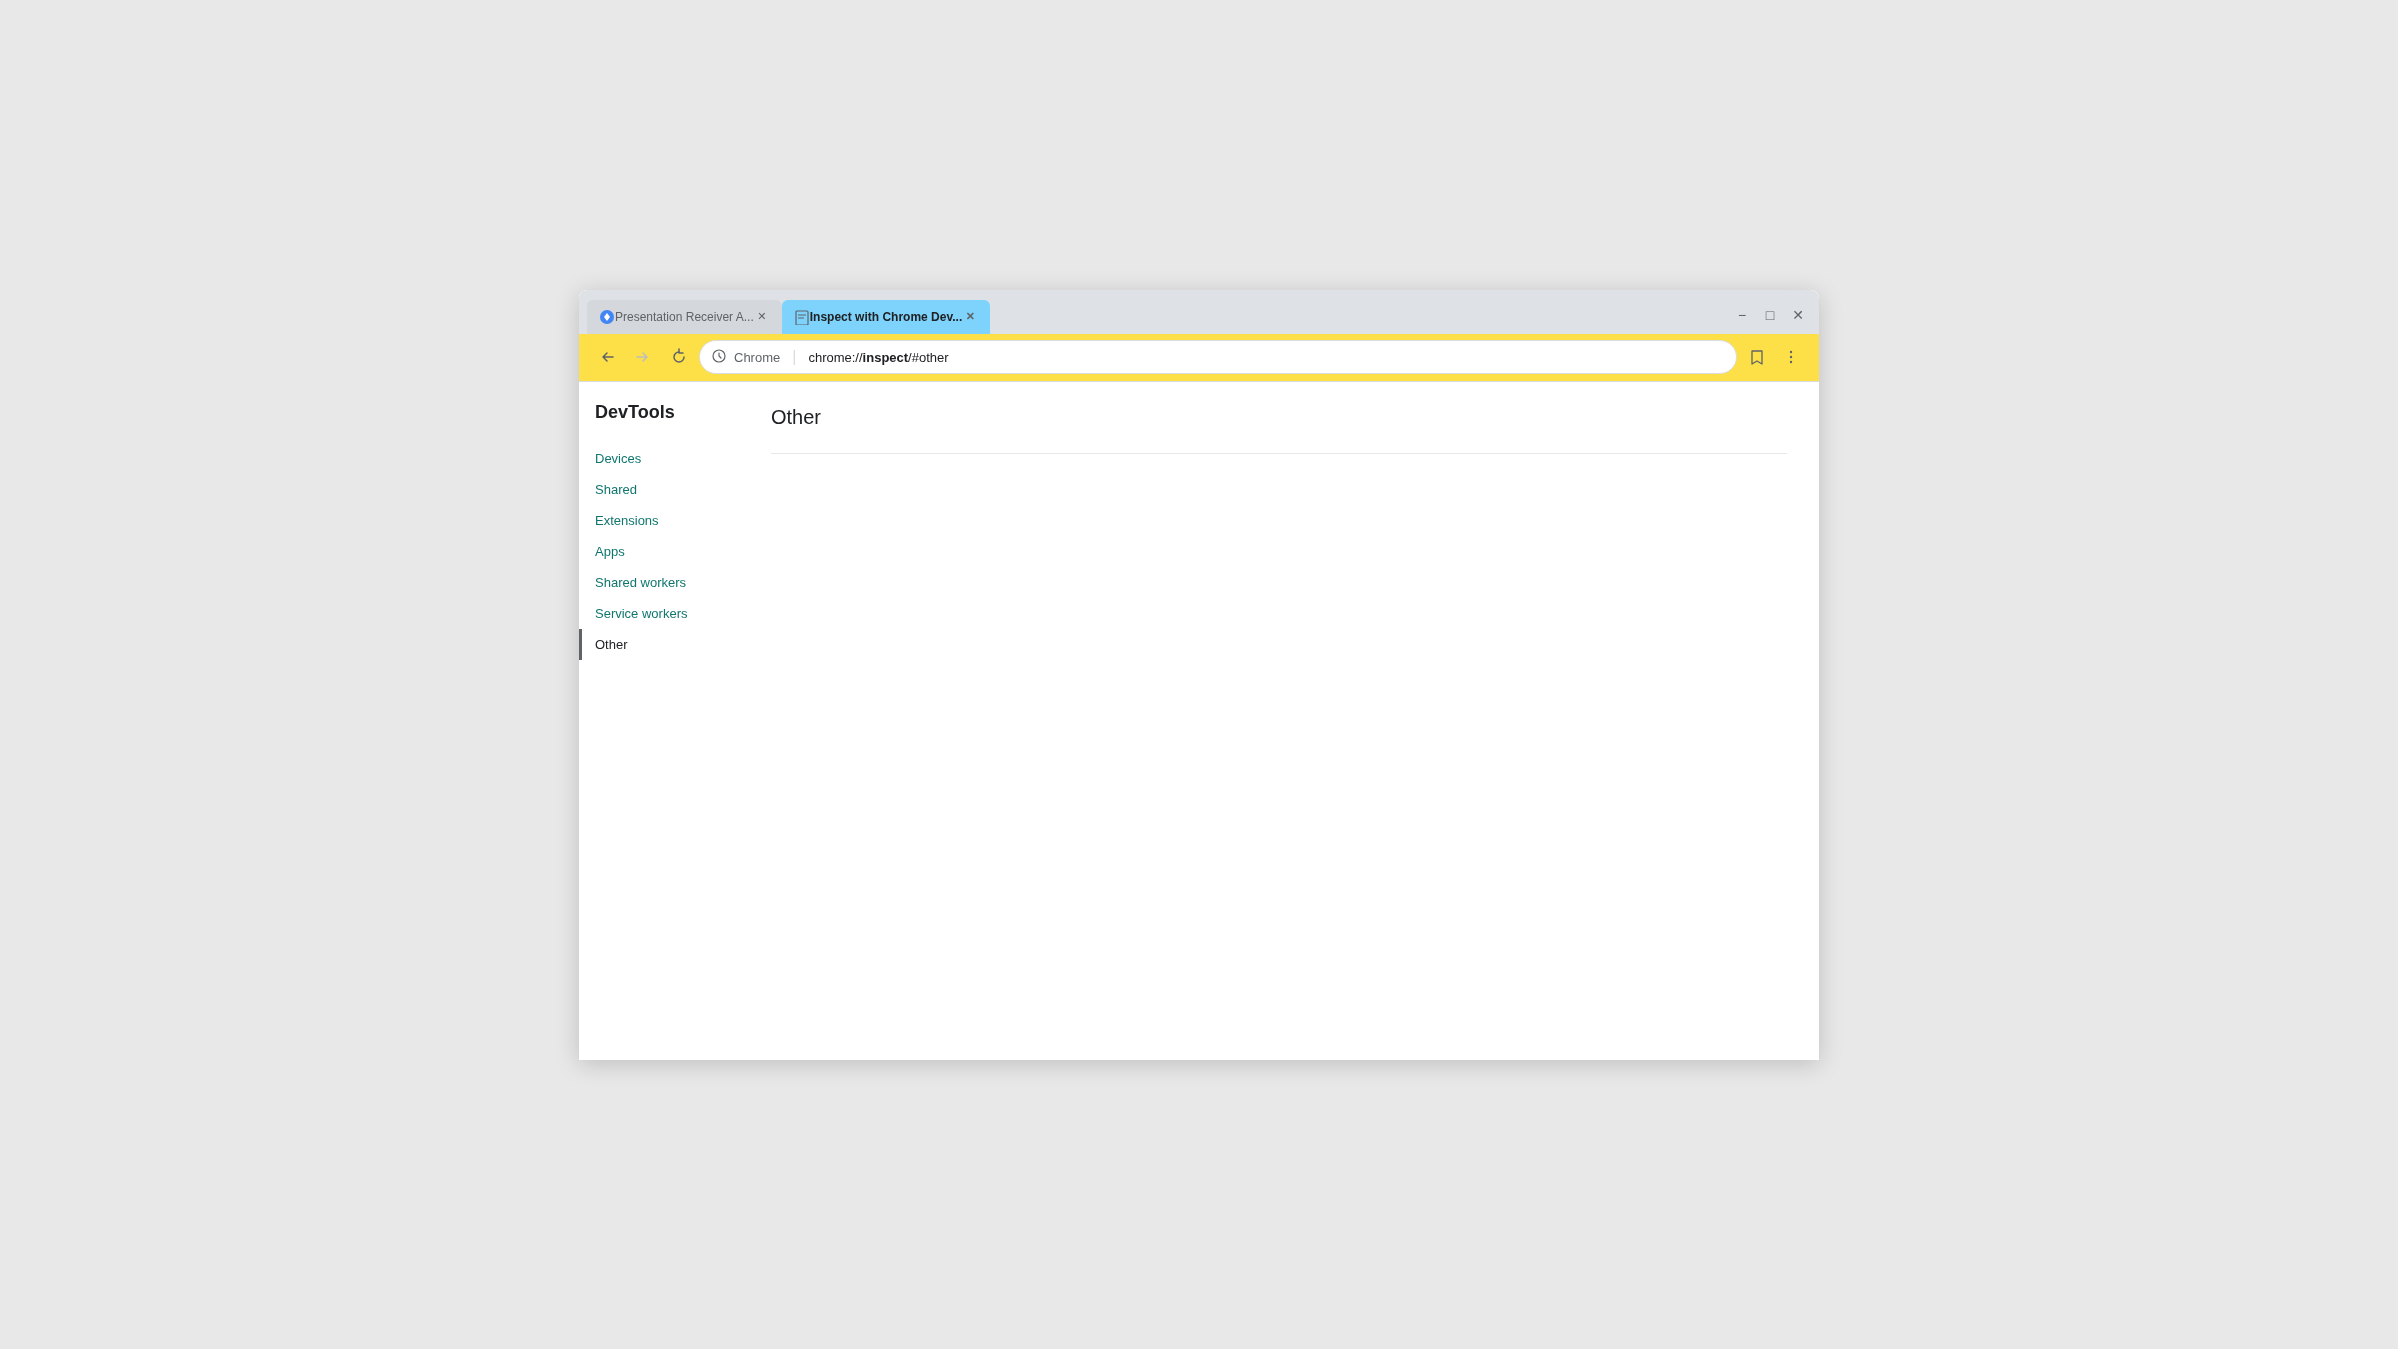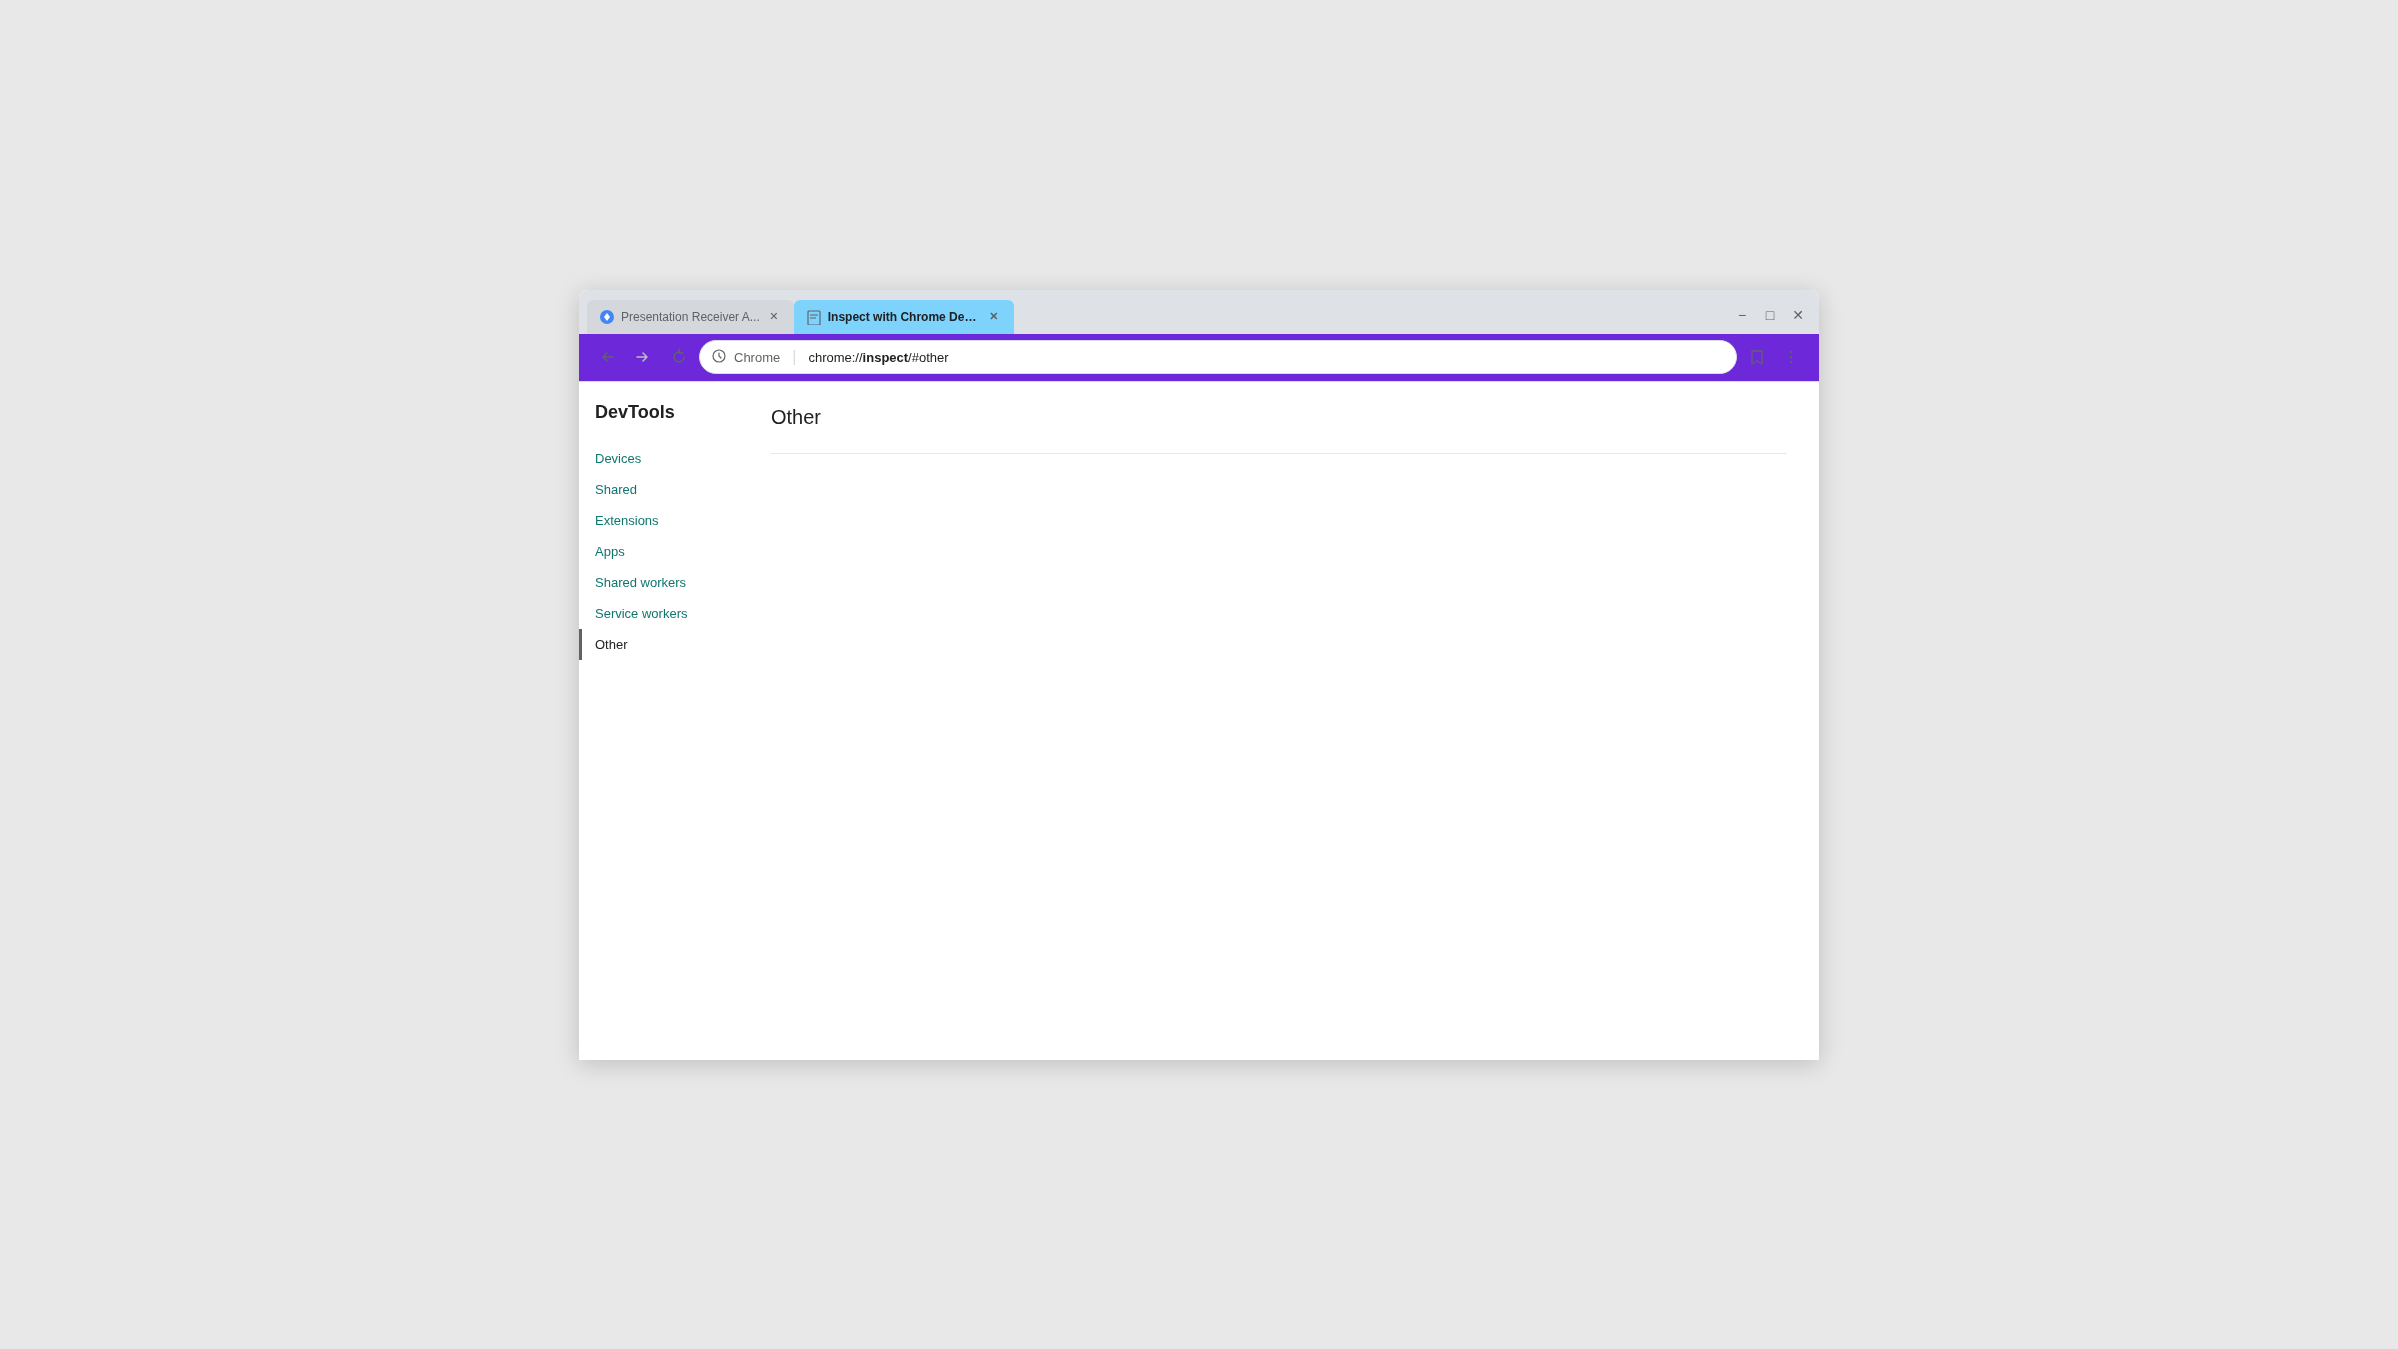--- a/index.html
+++ b/index.html
@@ -38,21 +38,20 @@
       align-items: center;
       padding: 6px 12px;
       border-radius: 6px 6px 0 0;
       font-size: 13px;
       color: #5f6368;
       background: #d4d7dc;
       height: 34px;
       min-width: 160px;
       max-width: 220px;
       position: relative;
-      gap: 6px;
       cursor: pointer;
     }
 
     .tab.active {
       background: #7dd3fc;
       color: #202124;
       font-weight: bold;
     }
 
     .tab-favicon {
@@ -97,21 +96,21 @@
       align-items: center;
       justify-content: center;
       border-radius: 4px;
       cursor: pointer;
       font-size: 14px;
       color: #5f6368;
     }
 
     
     .nav-bar {
-      background: #6d28d9;
+      background: #fde047;
       display: flex;
       align-items: center;
       padding: 14px 12px;
       gap: 4px;
       border-bottom: 1px solid #dadce0;
       height: 48px;
     }
 
     .nav-btn {
       width: 32px;

